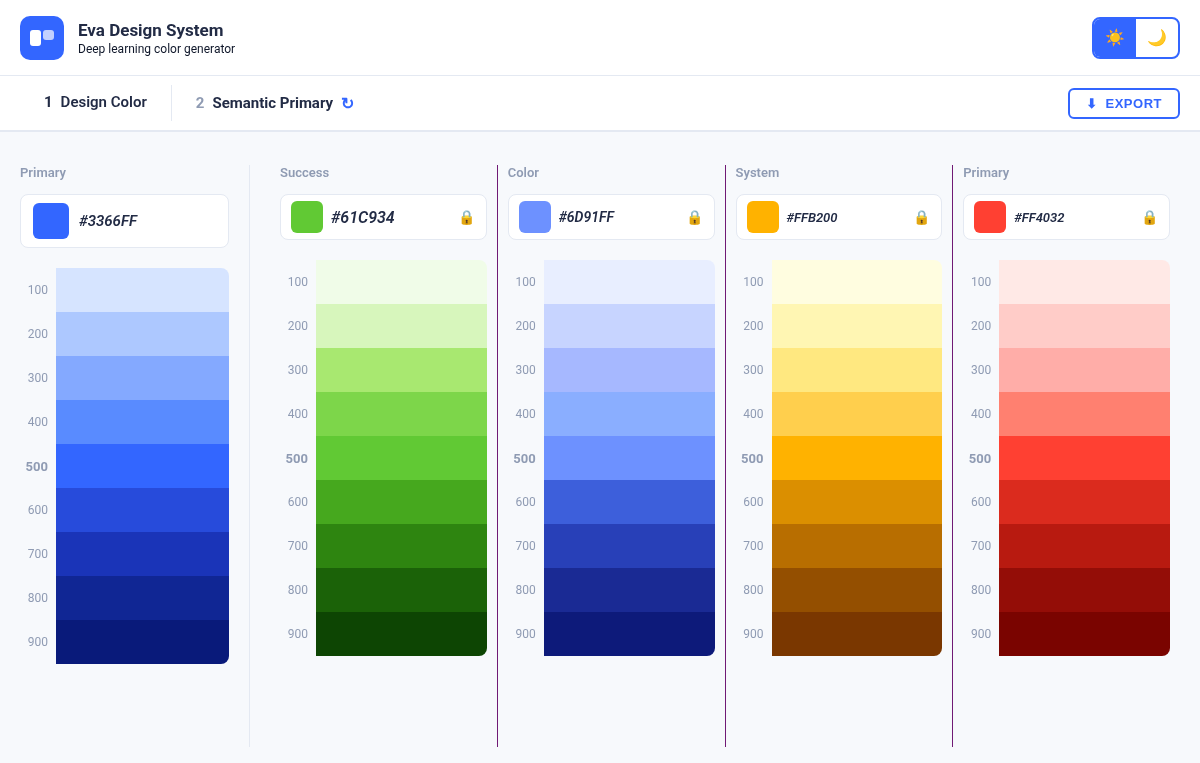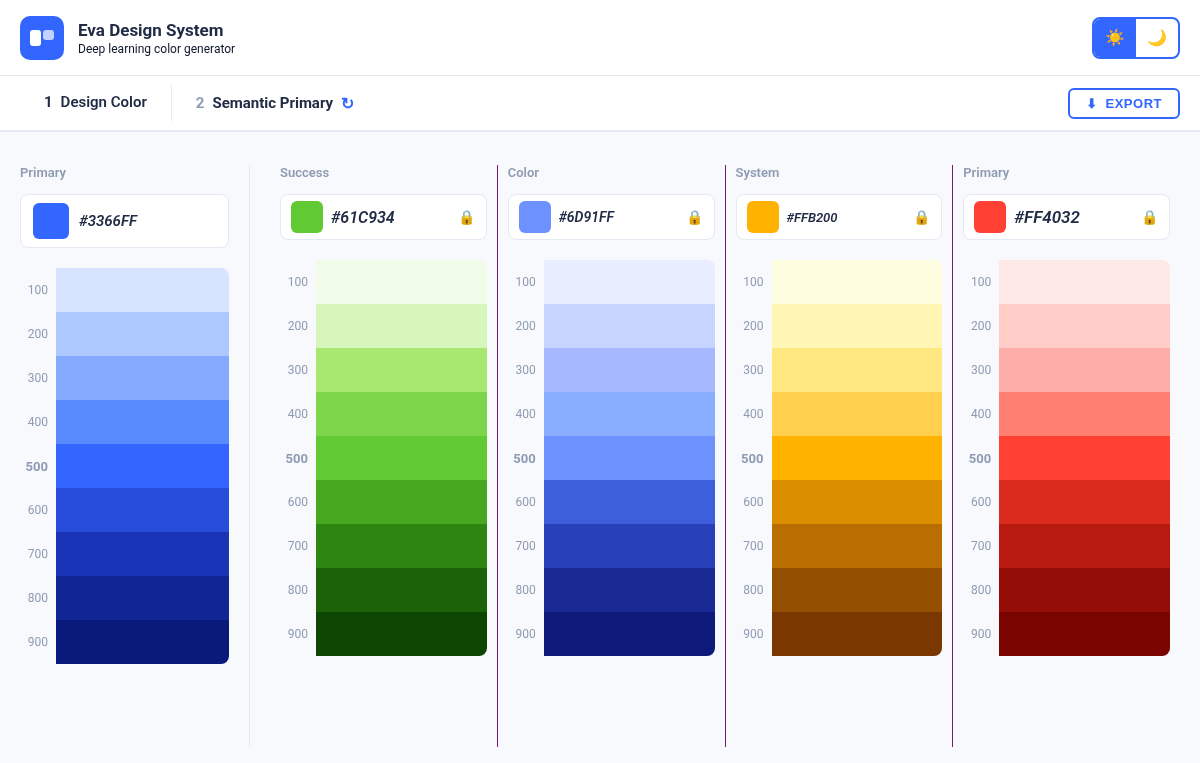--- a/index.html
+++ b/index.html
@@ -515,21 +515,21 @@
           <span class="color-row-label">900</span>
           <div class="color-swatch-row" style="background:#7a3700;"></div>
         </div>
 
     </div>
   </div>
       <div class="semantic-col">
     <div class="section-label">Primary</div>
     <div class="semantic-color-input">
       <div class="color-swatch" style="background:#FF4032; width:32px; height:32px; border-radius:6px;"></div>
-      <span class="color-hex-text" style="font-size:17px;">#FF4032</span>
+      <span class="color-hex-text" style="font-size:13px;">#FF4032</span>
       <span class="lock-icon">🔒</span>
     </div>
     <div class="color-scale">
 
         <div class="color-row">
           <span class="color-row-label">100</span>
           <div class="color-swatch-row" style="background:#ffe9e6;"></div>
         </div>
 
         <div class="color-row">

